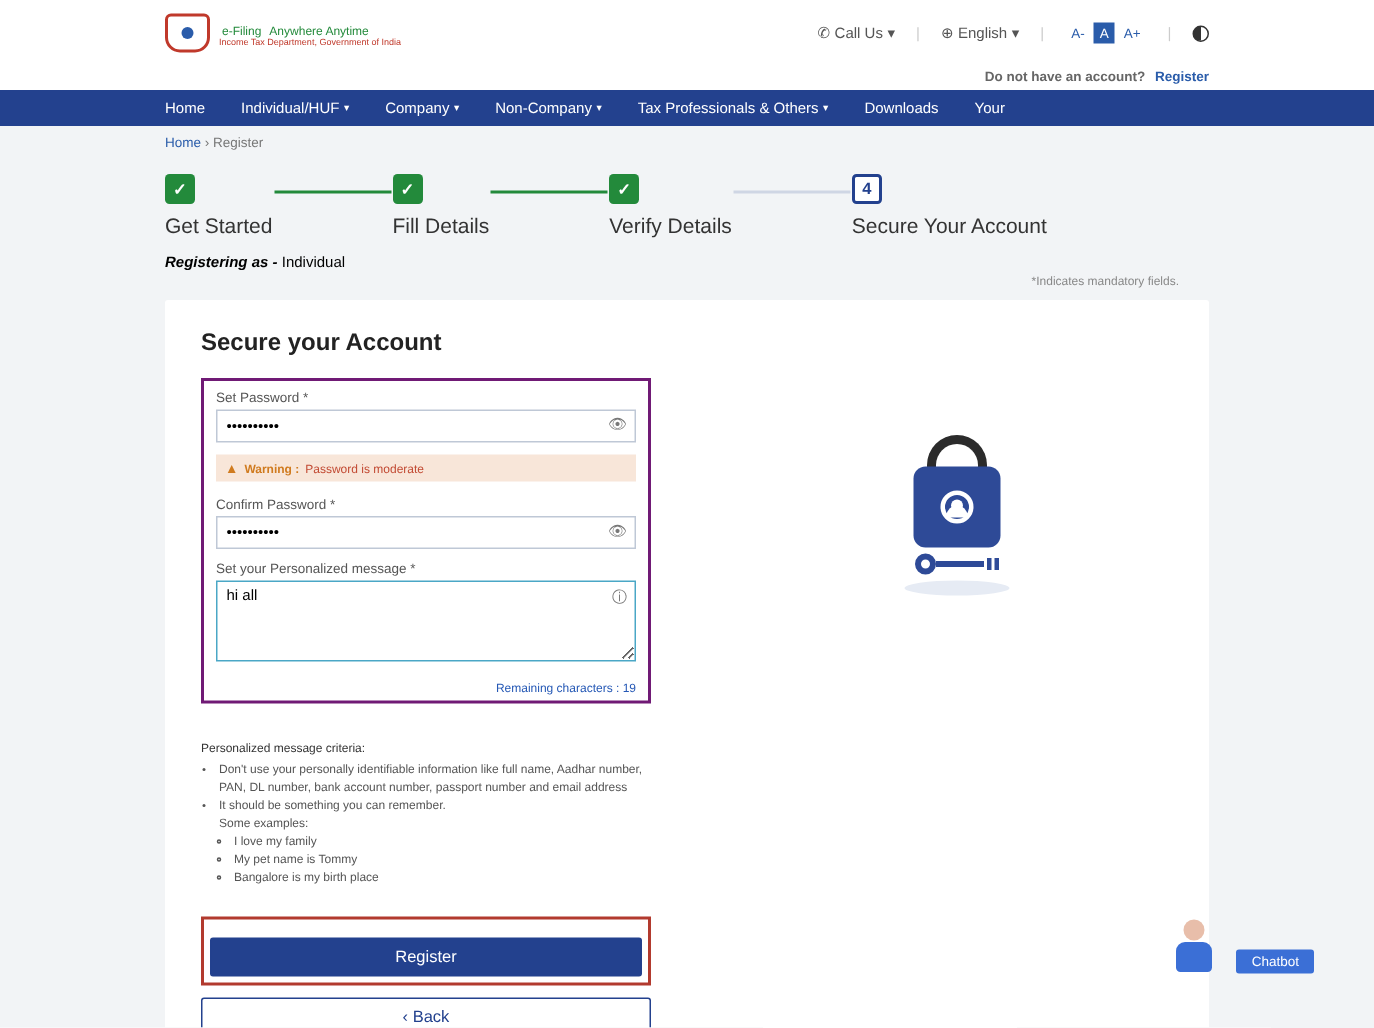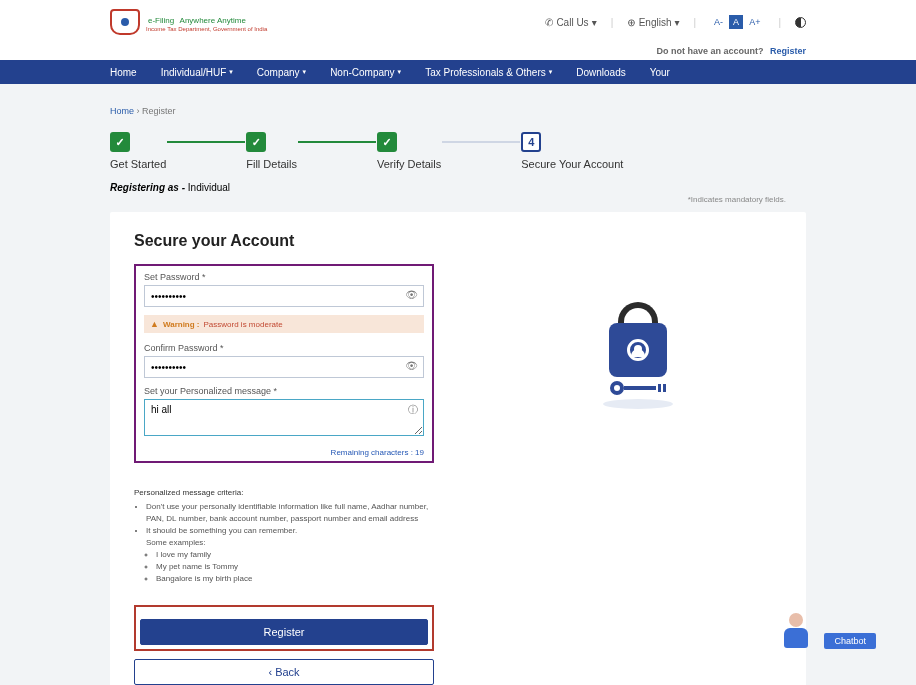--- a/index.html
+++ b/index.html
@@ -21,50 +21,50 @@
     .fs-btn { font-size:9px; padding:1px 3px; border:1px solid transparent; cursor:pointer; color:#2a5caa;}
     .fs-btn.active { background:#2a5caa; color:#fff; }
     .theme-toggle { width:11px;height:11px;border-radius:50%; background:linear-gradient(90deg,#333 50%,#fff 50%); border:1px solid #333; cursor:pointer;}
     .accountline { background:#fff; font-size:9px; color:#666; text-align:right; padding:2px 110px 4px;font-weight:bold; }
     .accountline a { color:#2a5caa; text-decoration:none; margin-left:4px;}
     
     .navbar { background:#23418e; height:24px; display:flex; align-items:center; padding:0 110px; gap:24px; }
     .navbar .item { color:#fff; font-size:10px; cursor:pointer; display:flex; align-items:center; gap:3px;}
     .navbar .item .caret { font-size:7px; }
     
-    .crumbs { font-size:9px; color:#777; padding:22px 110px 4px; }
+    .crumbs { font-size:9px; color:#777; padding:6px 110px 4px; }
     .crumbs a { color:#2a5caa; text-decoration:none; }
     
     .stepper { display:flex; align-items:center; padding:12px 110px 8px; }
     .step { display:flex; flex-direction:column; align-items:flex-start; }
     .step-box { width:20px; height:20px; border-radius:3px; display:flex; align-items:center; justify-content:center; color:#fff; font-size:11px; font-weight:bold; }
     .step-box.done { background:#238a3b; }
     .step-box.active { background:#fff; border:2px solid #23418e; color:#23418e; }
     .step-line { height:2px; background:#238a3b; flex:0 0 78px; margin:0 1px; position:relative; top:-9px;}
     .step-line.pending { background:#cfd6e4; }
-    .step-label { font-size:11px; color:#333; margin-top:6px; white-space:nowrap;text-align:center; }
+    .step-label { font-size:14px; color:#333; margin-top:6px; white-space:nowrap;text-align:center; }
     
     .regas { font-size:10px; padding:4px 110px 2px; }
     .regas b { color:#000; font-weight:bold;font-style:italic; }
     .mandatory { font-size:8px; color:#888; text-align:right; padding:0 130px 4px;}
     
     .card { background:#fff; margin:4px 110px 0; border-radius:2px; padding:20px 24px 40px; display:flex; gap:60px; min-height:440px; }
     .left { flex:0 0 300px; }
     .heading { font-size:16px; font-weight:bold; color:#222; margin-bottom:14px; }
     .field-outline { border:2px solid #701a75; padding:6px 8px 4px; margin-bottom:8px; }
     .field-lbl { font-size:9px; color:#555; margin-bottom:3px; display:block;}
     .input-row { position:relative; margin-bottom:8px;}
     .input { width:100%; border:1px solid #bfc8d6; height:22px; font-size:10px; padding:2px 24px 2px 6px; background:#fff; }
     .eye-icon { position:absolute; right:6px; top:4px; color:#777; font-size:10px; cursor:pointer;}
     .info-icon { position:absolute; right:6px; top:4px; color:#777; font-size:10px;}
     .warn-banner { background:#f8e6d9; padding:4px 6px; font-size:8px; display:flex; align-items:center; gap:4px; margin:2px 0 10px; }
     .warn-banner .tri { color:#d07b1f; font-size:9px;}
     .warn-banner b { color:#d07b1f; }
     .warn-banner span.msg { color:#c24a33; }
-    textarea.input { height:37px; resize:vertical; border:1px solid #4aa7c6; padding:4px 22px 4px 6px;}
+    textarea.input { height:54px; resize:vertical; border:1px solid #4aa7c6; padding:4px 22px 4px 6px;}
     .remaining { font-size:8px; color:#2558b5; text-align:right; margin-top:2px;}
     .criteria { font-size:8px; color:#555; margin-top:24px; line-height:1.5; }
     .criteria .title { color:#333; margin-bottom:2px;}
     .criteria ul { padding-left:12px; }
     .criteria ul ul { padding-left:10px; list-style-type:circle;}
     .btn { width:100%; height:26px; font-size:11px; border:1px solid #23418e; border-radius:2px; display:flex; align-items:center; justify-content:center; cursor:pointer; margin-top:8px;}
     .btn.primary { background:#23418e; color:#fff; }
     .btn.secondary { background:#fff; color:#23418e; }
     .btn-outline-highlight { border:2px solid #b23a2e; padding:4px; margin-top:20px; }
     

